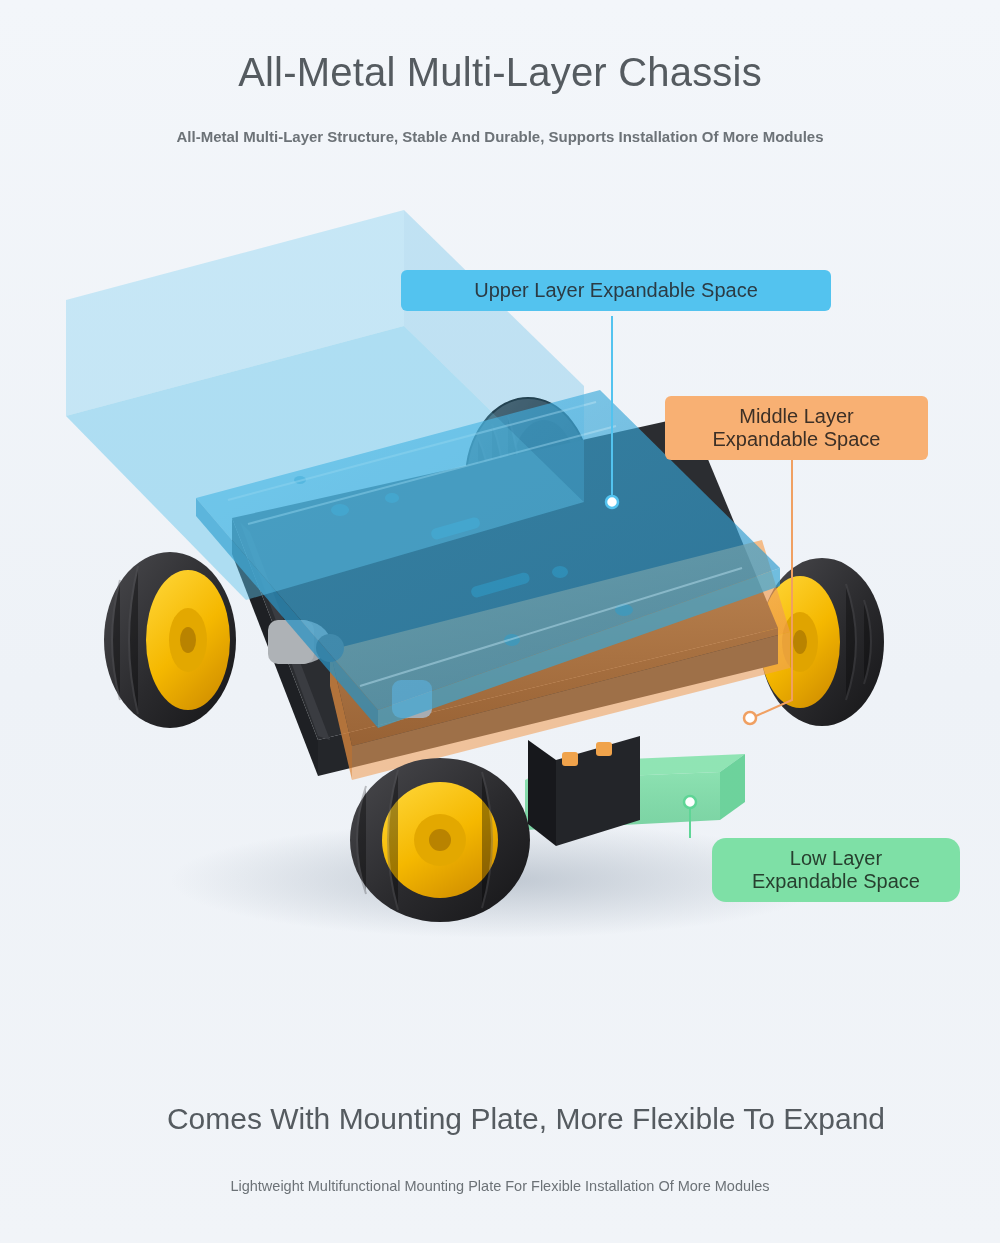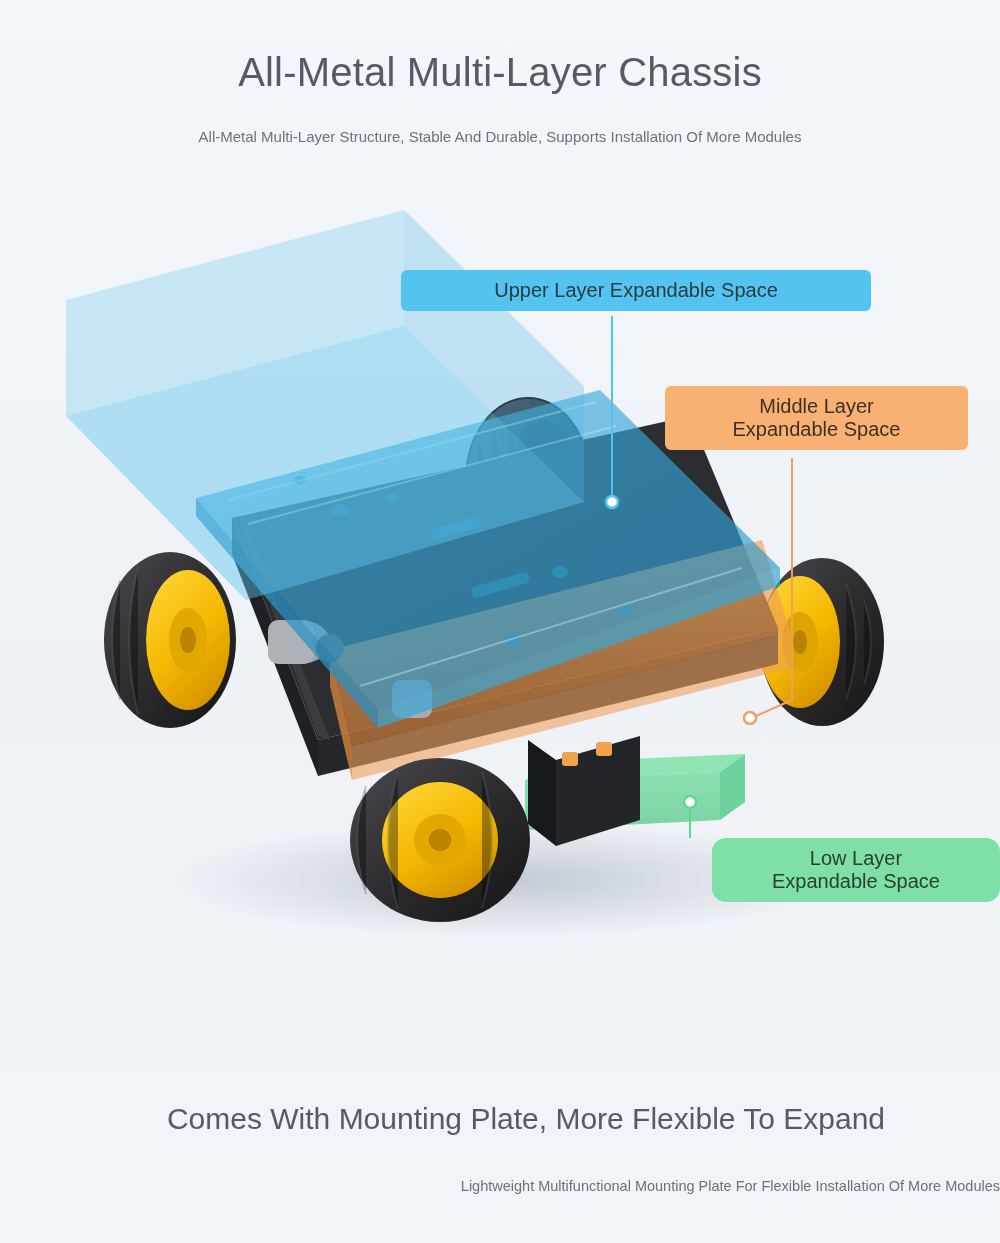--- a/index.html
+++ b/index.html
@@ -34,66 +34,66 @@
     color: #555b60;
     letter-spacing: 0.2px;
   }
   .top-sub {
     position: absolute;
     top: 128px;
     left: 0;
     width: 1000px;
     text-align: center;
     font-size: 15px;
-    font-weight: 400;
+    font-weight: 700;
     color: #6c7277;
   }
   .bottom-title {
     position: absolute;
     top: 1102px;
     left: 0;
     width: 996px;
     text-align: center;
     font-size: 30px;
     font-weight: 400;
     color: #555b60;
     padding-left: 28px;
   }
   .bottom-sub {
     position: absolute;
     top: 1178px;
     left: 0;
     width: 1000px;
-    text-align: right;
+    text-align: center;
     font-size: 14.5px;
     color: #6c7277;
   }
 
   
   .callout {
     position: absolute;
     border-radius: 6px;
-    padding: 9px 24px;
+    padding: 9px 4px;
     font-size: 20px;
     line-height: 1.16;
     text-align: center;
     color: #3b4045;
     font-weight: 400;
     white-space: pre-line;
   }
   .callout-upper {
     left: 401px;
     top: 270px;
     width: 422px;
     background: #53c3ef;
     color: #2b3b44;
   }
   .callout-middle {
     left: 665px;
-    top: 386px;
+    top: 396px;
     width: 255px;
     background: #f8b073;
     color: #3d3026;
   }
   .callout-low {
     left: 712px;
     top: 838px;
     width: 240px;
     background: #7ee0a6;
     color: #27402f;

